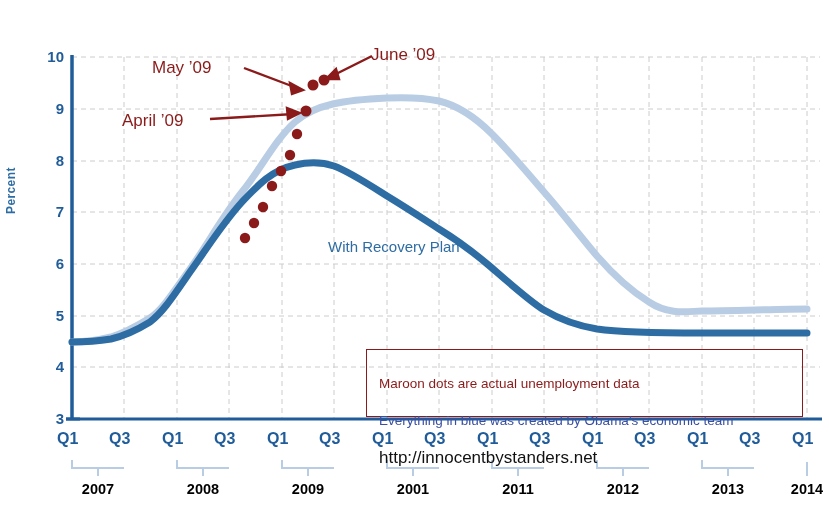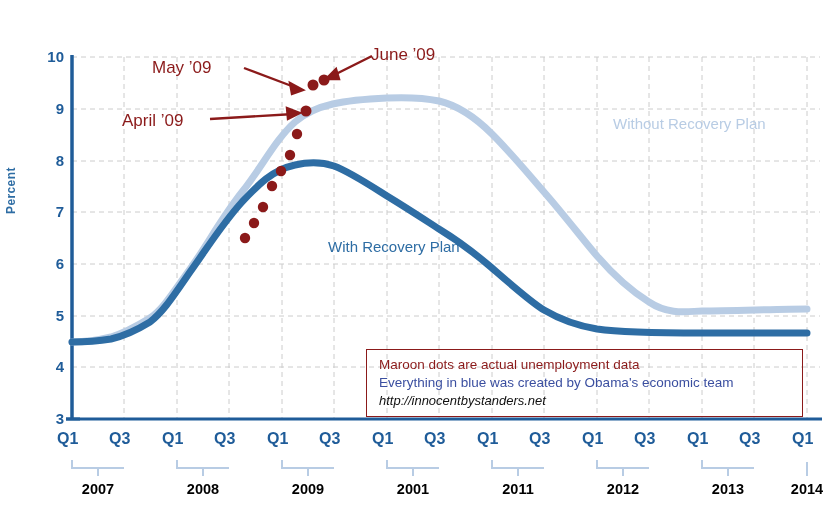--- a/index.html
+++ b/index.html
@@ -42,24 +42,24 @@
   .annot{position:absolute;font-size:17px;color:#8b1a1a;white-space:nowrap;}
   .annot.april{left:122px;top:111px;}
   .annot.may{left:152px;top:58px;}
   .annot.june{left:363px;top:45px;margin-left:8px;}
 
   .notebox{
     position:absolute;left:366px;top:349px;width:437px;height:68px;
     border:1.4px solid #8b1a1a;box-sizing:border-box;padding:6px 0 0 12px;
     background:transparent;
   }
-  .note-line{font-size:13.5px;line-height:18px;white-space:nowrap;}
+  .note-line{font-size:13.5px;line-height:18px;white-space:nowrap;margin-top:19px;}
   .note-line.maroon{color:#8b1a1a;}
   .note-line.blue{color:#3b4fa0;}
-  .note-line.url{color:#111111;font-style:italic;font-size:13px;}
+  .note-line.url{color:#111111;font-size:17px;}
 
   svg.plot{position:absolute;left:0;top:0;}
 </style>
 </head>
 <body>
 
 <div id="chart-root">
 
 
   <div class="ylabel">Percent</div>
@@ -177,21 +177,20 @@
 
   <div class="xyear" style="left:63px;top:481px;">2007</div>
   <div class="xyear" style="left:168px;top:481px;">2008</div>
   <div class="xyear" style="left:273px;top:481px;">2009</div>
   <div class="xyear" style="left:378px;top:481px;">2001</div>
   <div class="xyear" style="left:483px;top:481px;">2011</div>
   <div class="xyear" style="left:588px;top:481px;">2012</div>
   <div class="xyear" style="left:693px;top:481px;">2013</div>
   <div class="xyear" style="left:772px;top:481px;">2014</div>
 
-  <div class="series-label without">Without Recovery Plan</div>
   <div class="series-label with">With Recovery Plan</div>
 
   <div class="annot april">April ’09</div>
   <div class="annot may">May ’09</div>
   <div class="annot june">June ’09</div>
 
   <div class="notebox">
     <div class="note-line maroon">Maroon dots are actual unemployment data</div>
     <div class="note-line blue">Everything in blue was created by Obama's economic team</div>
     <div class="note-line url">http://innocentbystanders.net</div>

